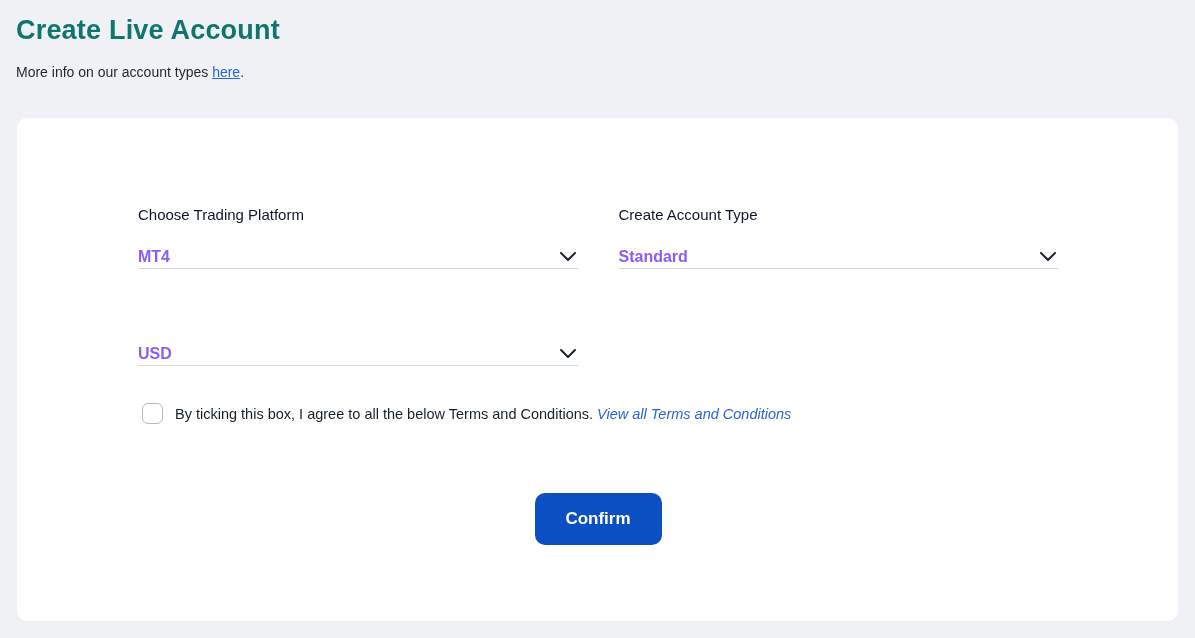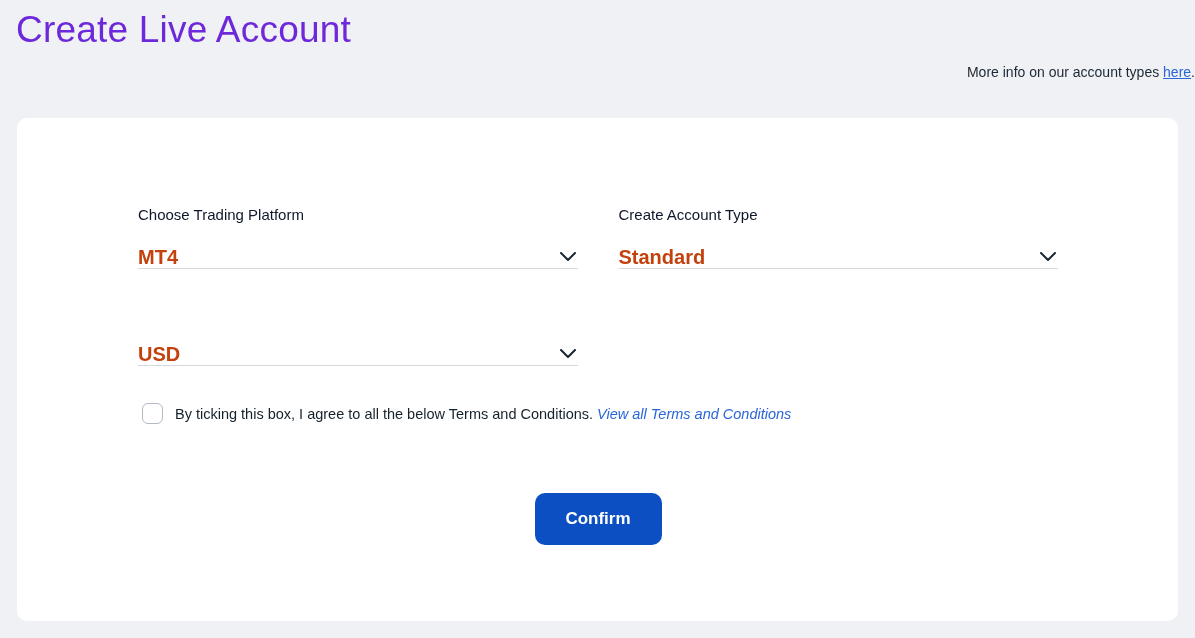--- a/index.html
+++ b/index.html
@@ -4,32 +4,31 @@
 <style>
   * { margin: 0; padding: 0; box-sizing: border-box; }
   html, body {
     width: 1195px; height: 638px;
     background: #f0f1f5;
     font-family: "Liberation Sans", sans-serif;
     overflow: hidden;
   }
   .page-header { padding: 14px 0 0 16px; }
   .page-title {
-    font-size: 37px;
-    font-weight: 400;
-    color: #6d28d9;
+    font-size: 27px;
+    font-weight: 700;
+    color: #0f766e;
     letter-spacing: 0.2px;
     line-height: 32px;
   }
   .page-subtitle {
     margin-top: 18px;
     font-size: 14px;
     color: #1c2732;
     line-height: 17px;
-    text-align: right;
   }
   .inline-link {
     color: #2a65d9;
     text-decoration: underline;
     cursor: pointer;
   }
   .card {
     margin: 37px 17px 0 17px;
     height: 503px;
     background: #ffffff;
@@ -52,23 +51,23 @@
   .field-control {
     margin-top: 21px;
     display: flex;
     align-items: center;
     justify-content: space-between;
     height: 24px;
     border-bottom: 1px solid #d6d9dc;
     cursor: pointer;
   }
   .field-value {
-    font-size: 20px;
+    font-size: 16px;
     font-weight: 700;
-    color: #c2410c;
+    color: #8b5cf6;
     line-height: 20px;
   }
   .chevron { flex: 0 0 auto; margin-right: 2px; display: block; }
   .text-control { cursor: text; }
   .text-input {
     width: 100%;
     border: none;
     outline: none;
     background: transparent;
     font-family: "Liberation Sans", sans-serif;

